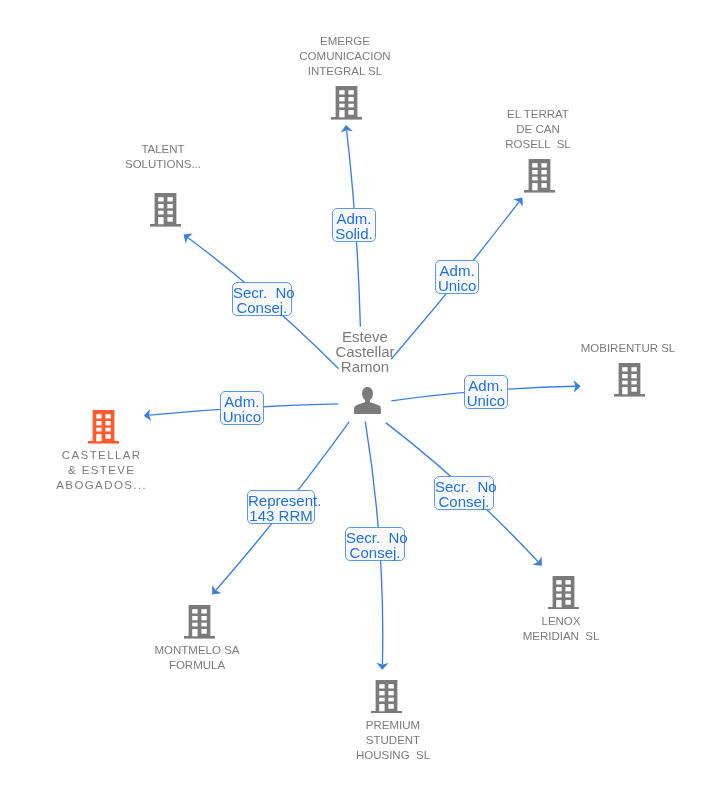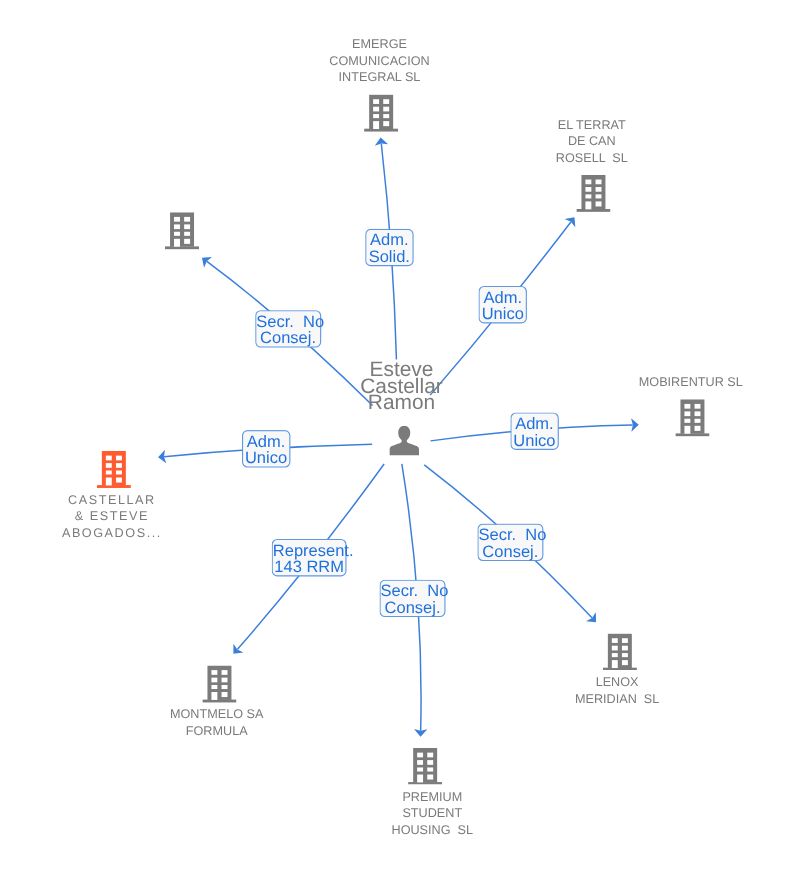--- a/index.html
+++ b/index.html
@@ -2,21 +2,21 @@
 <html><head>
 <meta charset="utf-8">
 <style>
   html,body{margin:0;padding:0;background:#ffffff;}
   body{width:728px;height:795px;font-family:"Liberation Sans",sans-serif;overflow:hidden;
        -webkit-font-smoothing:antialiased;}
   #stage{position:relative;width:728px;height:795px;background:#fff;}
   #edges{position:absolute;left:0;top:0;width:728px;height:795px;}
   .node{position:absolute;}
   .node-label{position:absolute;text-align:center;color:#7b7b7b;font-size:11.5px;line-height:15px;white-space:pre;transform:translateZ(0);will-change:transform;}
-  .node-label.center{font-size:19px;line-height:15.2px;}
+  .node-label.center{font-size:15px;line-height:15.2px;}
   .node-label.hl{letter-spacing:1.4px;}
   .edge-label{position:absolute;box-sizing:border-box;background:#f8f8f8;border:1.3px solid #5e98e2;border-radius:5px;
               color:#2171dd;font-size:15px;line-height:15.2px;text-align:center;white-space:pre;transform:translateZ(0);will-change:transform;}
   .edge-label span{display:block;}
   .logo{position:absolute;display:flex;align-items:center;transform:translateZ(0);}
 </style>
 </head>
 <body>
 
 <div id="stage">
@@ -92,21 +92,21 @@
             <rect x="8.2" y="4.2" width="5.4" height="4.3"></rect>
             <rect x="17.4" y="4.2" width="5.4" height="4.3"></rect>
             <rect x="8.2" y="11" width="5.4" height="4.3"></rect>
             <rect x="17.4" y="11" width="5.4" height="4.3"></rect>
             <rect x="8.2" y="17.7" width="5.4" height="3.7"></rect>
             <rect x="17.4" y="17.7" width="5.4" height="3.7"></rect>
             <rect x="8.2" y="24.1" width="5.4" height="7.2"></rect>
             <rect x="17.4" y="24.1" width="5.4" height="4.6"></rect>
           </g>
         </svg></div>
-      <div class="node-label" style="left: 12.9px; width: 300px; top: 142.4px;"></div>
+      <div class="node-label" style="left: 12.9px; width: 300px; top: 142.4px;"><div>TALENT</div><div>SOLUTIONS...</div></div>
     </div>
     <div class="node" style="left: 0px; top: 0px;">
       <div style="position: absolute; left: 614px; top: 363.2px;"><svg width="31" height="33.6" viewBox="0 0 31 33.6">
           <g fill="#7b7b7b">
             <rect x="0" y="31" width="31" height="2.6"></rect>
             <rect x="4.6" y="0" width="21.8" height="31.3"></rect>
           </g>
           <g fill="#ffffff">
             <rect x="8.2" y="4.2" width="5.4" height="4.3"></rect>
             <rect x="17.4" y="4.2" width="5.4" height="4.3"></rect>

